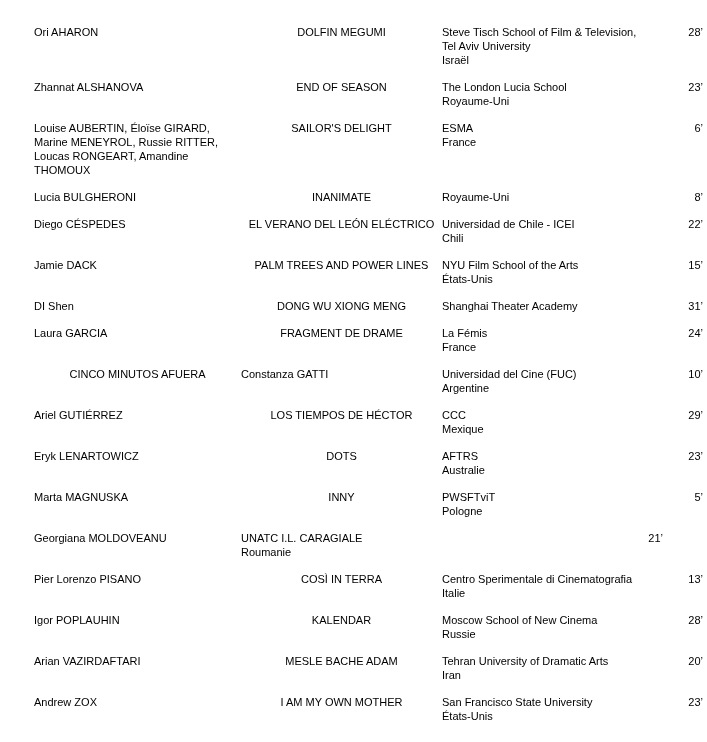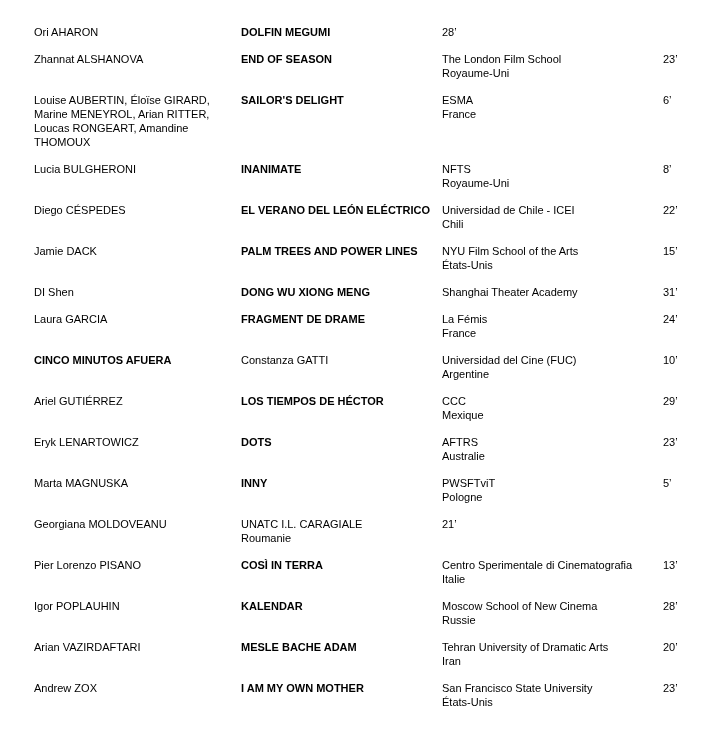--- a/index.html
+++ b/index.html
@@ -27,57 +27,64 @@
     grid-template-columns: 207px 201px 1fr 40px;
     margin-bottom: 13px;
   }
   .cell {
     overflow: visible;
   }
   .cell div {
     white-space: nowrap;
   }
   .title-cell div {
-    font-weight: bold;
+    font-weight: normal;
+    text-align: center;
   }
   .duration-cell {
+    text-align: right;
   }
 </style>
 </head>
 <body>
 
 <main class="list">
   <div class="row">
     <div class="cell name-cell">
         <div>Ori AHARON</div>
       </div>
     <div class="cell title-cell">
         <div>DOLFIN MEGUMI</div>
       </div>
+    <div class="cell school-cell">
+        <div>Steve Tisch School of Film &amp; Television,</div>
+        <div>Tel Aviv University</div>
+        <div>Israël</div>
+      </div>
     <div class="cell duration-cell">28’</div>
   </div>
 
   <div class="row">
     <div class="cell name-cell">
         <div>Zhannat ALSHANOVA</div>
       </div>
     <div class="cell title-cell">
         <div>END OF SEASON</div>
       </div>
     <div class="cell school-cell">
-        <div>The London Film School</div>
+        <div>The London Lucia School</div>
         <div>Royaume-Uni</div>
       </div>
     <div class="cell duration-cell">23’</div>
   </div>
 
   <div class="row">
     <div class="cell name-cell">
         <div>Louise AUBERTIN, Éloïse GIRARD,</div>
-        <div>Marine MENEYROL, Arian RITTER,</div>
+        <div>Marine MENEYROL, Russie RITTER,</div>
         <div>Loucas RONGEART, Amandine</div>
         <div>THOMOUX</div>
       </div>
     <div class="cell title-cell">
         <div>SAILOR'S DELIGHT</div>
       </div>
     <div class="cell school-cell">
         <div>ESMA</div>
         <div>France</div>
       </div>
@@ -85,21 +92,20 @@
   </div>
 
   <div class="row">
     <div class="cell name-cell">
         <div>Lucia BULGHERONI</div>
       </div>
     <div class="cell title-cell">
         <div>INANIMATE</div>
       </div>
     <div class="cell school-cell">
-        <div>NFTS</div>
         <div>Royaume-Uni</div>
       </div>
     <div class="cell duration-cell">8’</div>
   </div>
 
   <div class="row">
     <div class="cell name-cell">
         <div>Diego CÉSPEDES</div>
       </div>
     <div class="cell title-cell">

